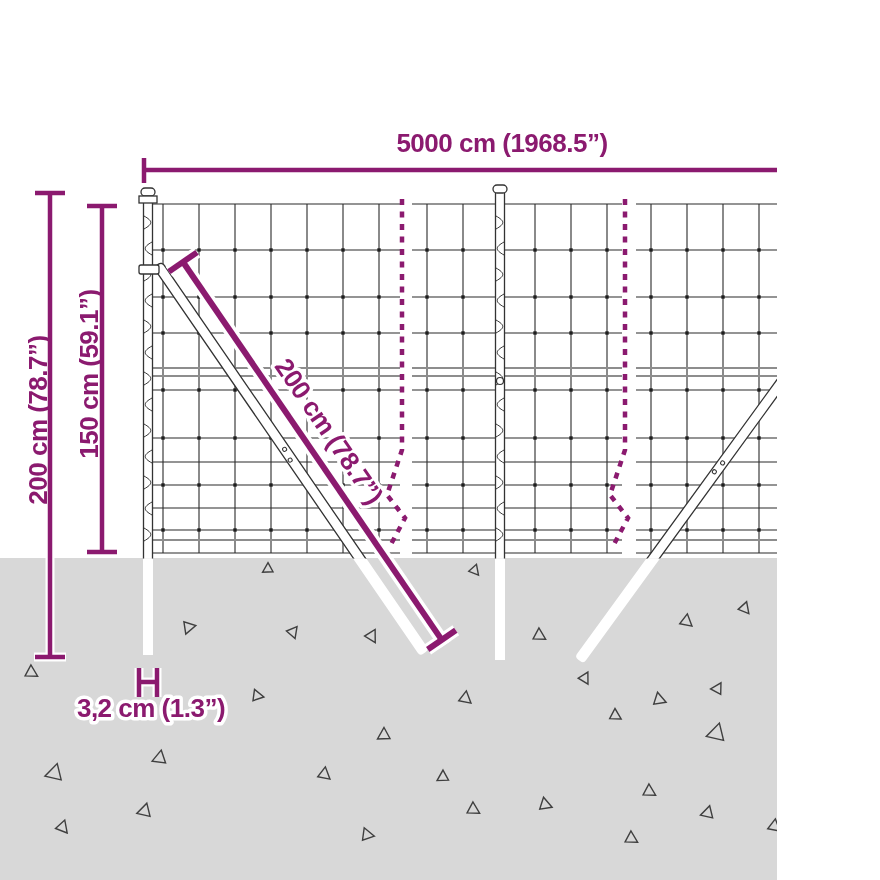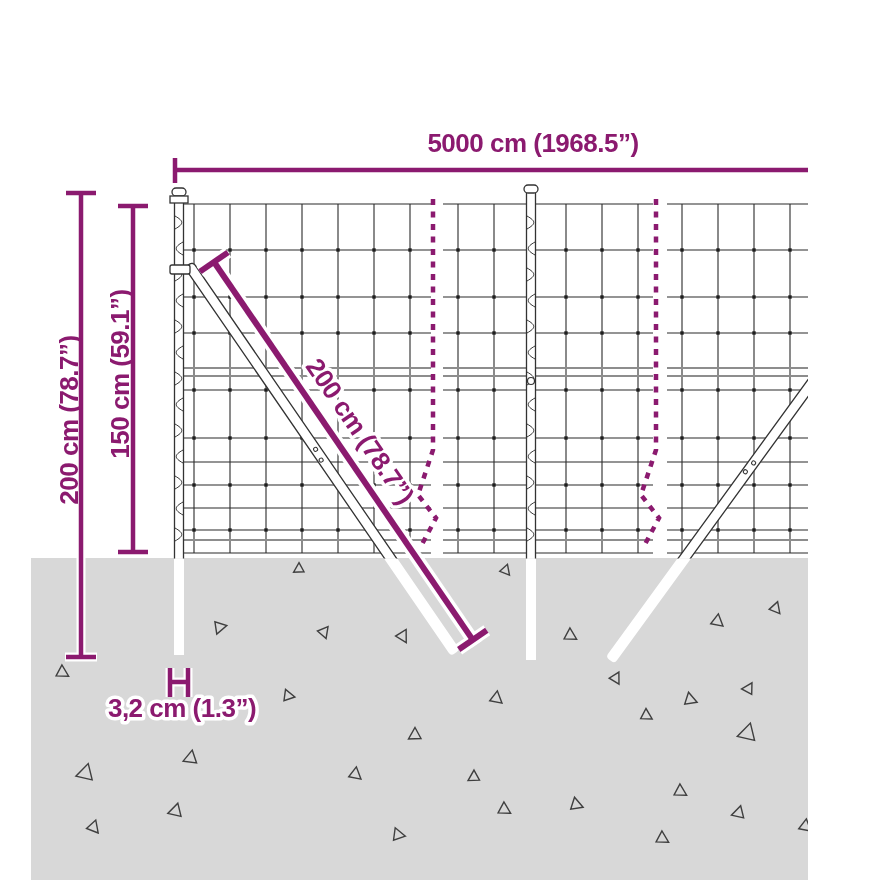--- a/index.html
+++ b/index.html
@@ -1,18 +1,17 @@
 <!DOCTYPE html>
 <html><head>
 <meta charset="utf-8">
 <style>
   html,body{margin:0;padding:0;background:#fff;}
   .canvas{position:relative;width:777px;height:880px;background:#fff;overflow:hidden;
           font-family:"Liberation Sans",sans-serif;
-          padding-left:31px;
           --accent:#8b1a6f; --ground:#d8d8d8;}
   svg{display:block}
   .ground{fill:var(--ground);}
   .wire{stroke:#2a2a2a;stroke-width:1.1;}
   .wire-gray{stroke:#8d8d8d;stroke-width:2.2;}
   .struct{fill:#ffffff;stroke:#333;stroke-width:1.3;}
   .struct-thin{fill:none;stroke:#333;stroke-width:1;}
   .white-fill{fill:#ffffff;stroke:none;}
   .bolt{fill:#ffffff;stroke:#333;stroke-width:1.2;}
   .dim{stroke:var(--accent);stroke-width:4.5;fill:none;stroke-linecap:butt;}

